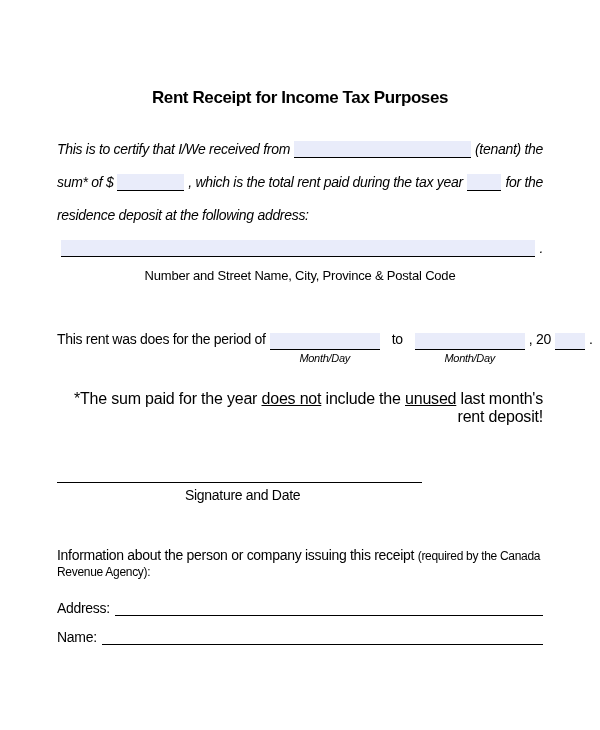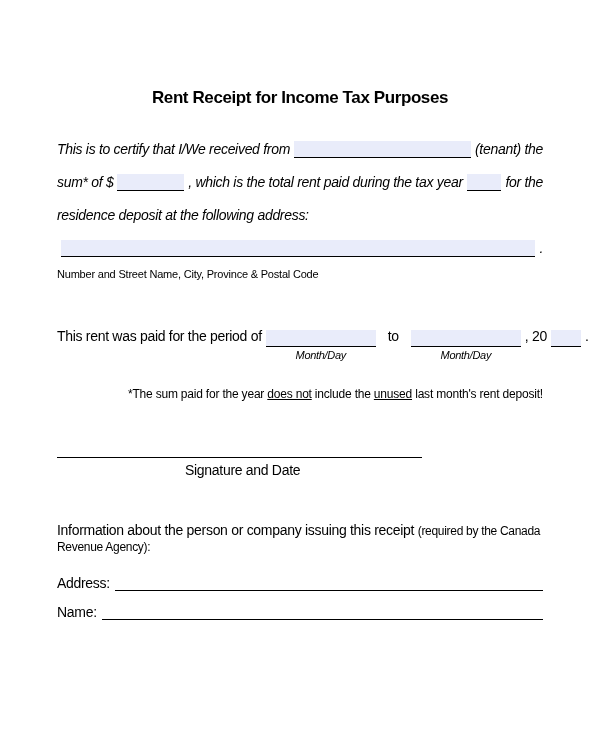--- a/index.html
+++ b/index.html
@@ -40,36 +40,37 @@
     margin:0 4px;
     vertical-align:text-bottom;
   }
   .blank.w-tenant{ width:212px; }
   .blank.w-sum{ width:108px; }
   .blank.w-year{ width:56px; }
   .blank.w-period{ width:110px; }
   .blank.w-yy{ width:30px; }
   .blank.fill{ flex:1; }
   .caption{
-    font-size:11px;
+    font-size:13px;
     letter-spacing:-0.2px;
+    text-align:center;
   }
   .addr-caption{ margin-top:2px; margin-bottom:14px; }
   .period-block{ margin-top:48px; }
   .period-grid{
     display:grid;
     grid-template-columns:repeat(7, max-content);
     align-items:end;
   }
   .period-grid .ptext{ white-space:pre; padding-bottom:3px; }
   .period-grid .cap{ font-size:11px; text-align:center; padding-top:2px;font-style:italic; }
   .note-line{
     margin-top:26px;
     text-align:right;
-    font-size:12px;
+    font-size:16px;
     letter-spacing:-0.2px;
   }
   .u{ text-decoration:underline; }
   .sig-block{ margin-top:56px; }
   .sig-rule{
     width:365px;
     border-bottom:1px solid #000;
     height:1px;
   }
   .sig-label{
@@ -132,21 +133,21 @@
 
   <div class="line">
     <span class="blank fill"></span>
     <span>.</span>
   </div>
 
   <div class="caption addr-caption">Number and Street Name, City, Province &amp; Postal Code</div>
 
   <div class="period-block">
     <div class="period-grid">
-      <span class="ptext" style="grid-column:1">This rent was paid for the period of</span>
+      <span class="ptext" style="grid-column:1">This rent was does for the period of</span>
       <span class="blank w-period" style="grid-column:2"></span>
       <span class="ptext" style="grid-column:3; padding-left:8px; padding-right:8px">to</span>
       <span class="blank w-period" style="grid-column:4"></span>
       <span class="ptext" style="grid-column:5">, 20</span>
       <span class="blank w-yy" style="grid-column:6"></span>
       <span class="ptext" style="grid-column:7">.</span>
       <span class="cap" style="grid-column:2; grid-row:2">Month/Day</span>
       <span class="cap" style="grid-column:4; grid-row:2">Month/Day</span>
     </div>
   </div>

